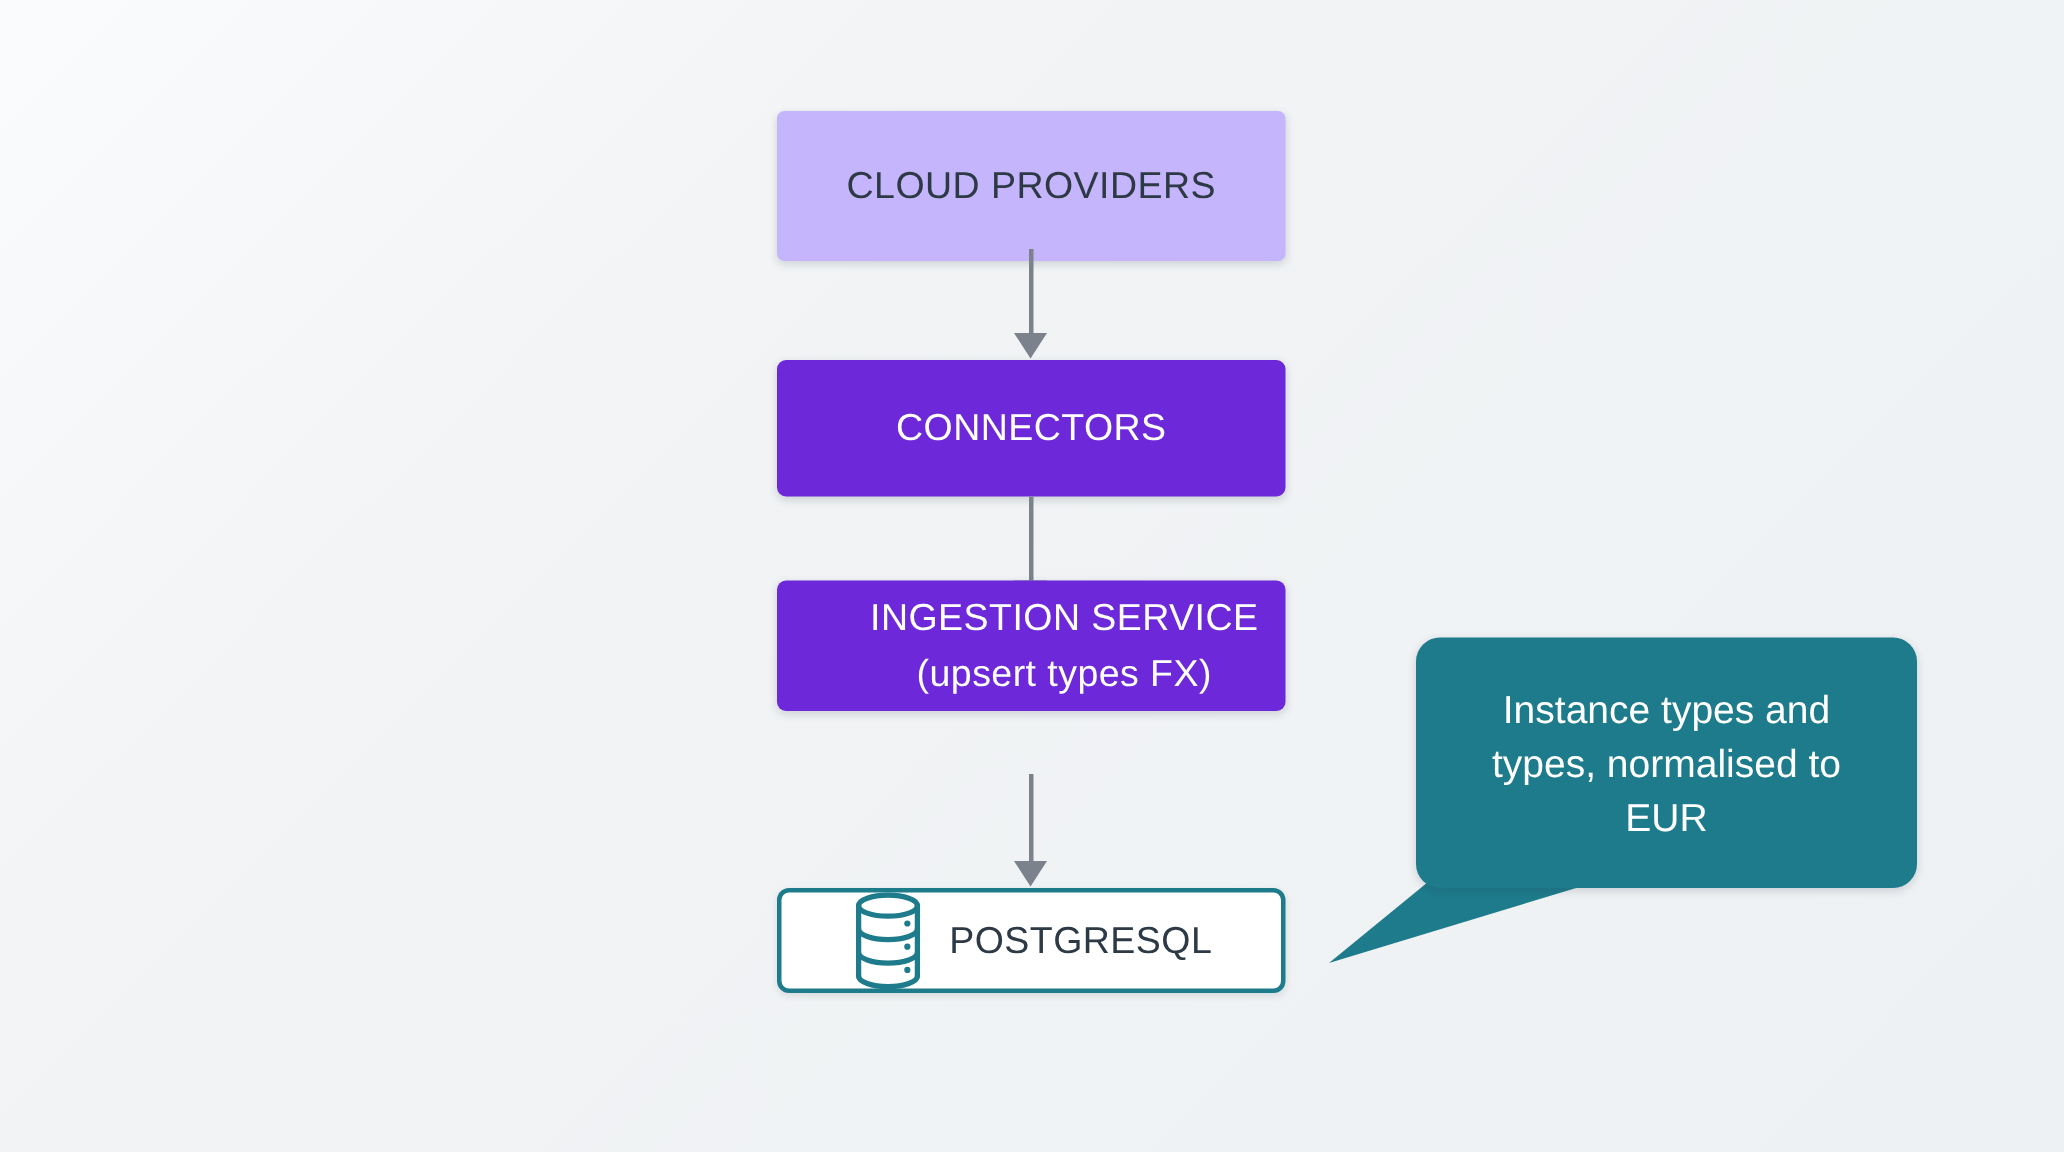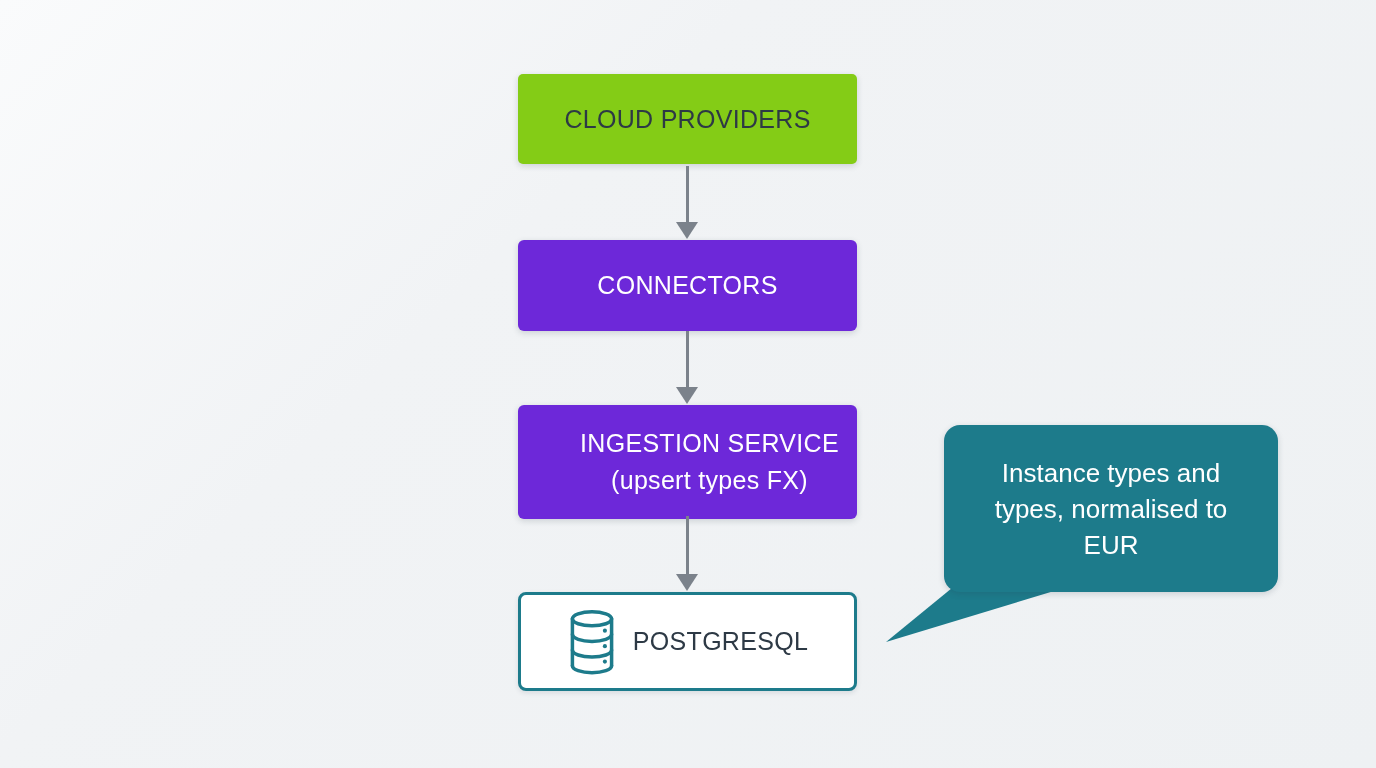--- a/index.html
+++ b/index.html
@@ -23,36 +23,36 @@
     align-items: center;
     justify-content: center;
     text-align: center;
     border-radius: 6px;
     font-size: 25px;
     font-weight: 500;
     letter-spacing: 0.3px;
     box-shadow: 0 2px 6px rgba(40, 55, 70, 0.18);
   }
   .node-gray {
-    background: #84cc16;
+    background: #c4b5fd;
     color: #2d3945;
     top: 74px;
-    height: 90px;
+    height: 100px;
     border-radius: 5px;
     justify-content: center;
   }
   .node-teal {
     background: #6d28d9;
     color: #ffffff;
   }
   .node-connectors { top: 240px; height: 91px; }
-  .node-ingestion  { top: 405px; height: 114px; line-height: 37px; padding-left: 44px; }
+  .node-ingestion  { top: 387px; height: 87px; line-height: 37px; padding-left: 44px; }
   .node-db {
     top: 592px;
-    height: 99px;
+    height: 70px;
     background: #ffffff;
     border: 3px solid #1d7b8b;
     color: #2d3945;
     flex-direction: row;
     gap: 16px;
     border-radius: 8px;
     box-shadow: 0 2px 5px rgba(40, 55, 70, 0.12);
   }
   .db-icon-wrap {
     display: flex;

